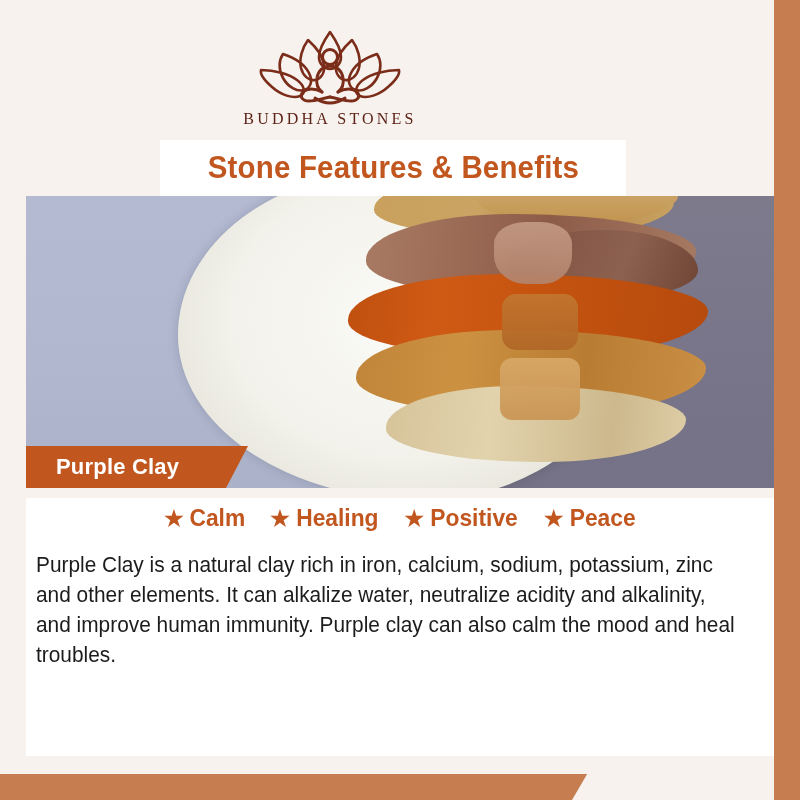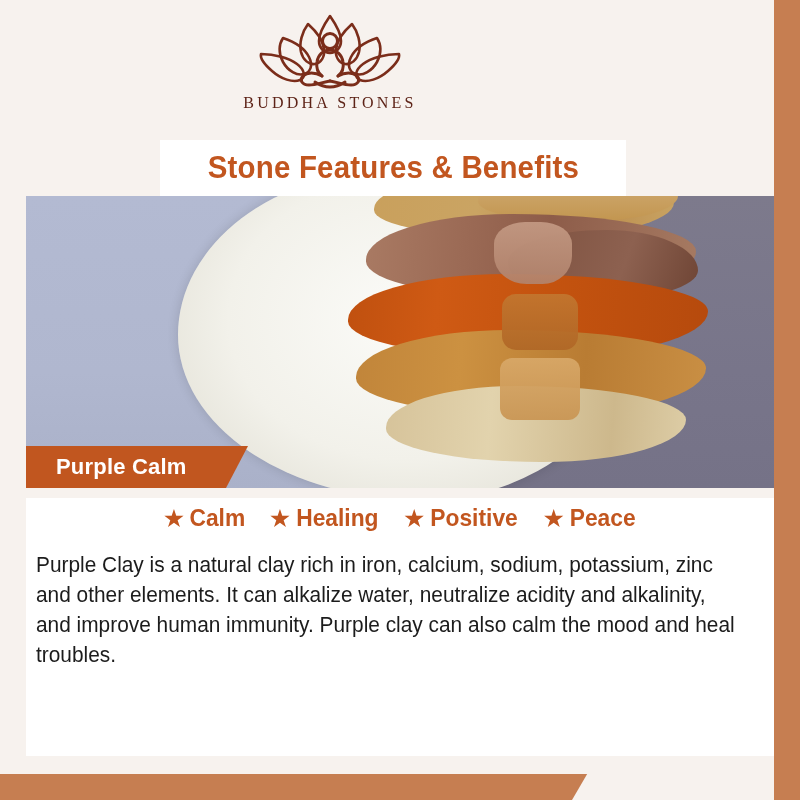--- a/index.html
+++ b/index.html
@@ -75,21 +75,21 @@
     position: absolute;
     top: 0;
     left: 0;
     width: 660px;
     height: 140px;
     z-index: 6;
     display: flex;
     flex-direction: column;
     align-items: center;
     justify-content: flex-start;
-    padding-top: 8px;
+    padding-top: 24px;
     box-sizing: border-box;
   }
   .logo-mark {
     width: 170px;
     height: 84px;
     display: block;
   }
   .logo-wordmark {
     font-family: "Liberation Serif", serif;
     font-size: 16px;
@@ -342,21 +342,21 @@
       <div class="powder p-orange"></div>
       <div class="powder p-ochre"></div>
       <div class="powder p-cream"></div>
       <div class="chip chip-1"></div>
       <div class="chip chip-2"></div>
       <div class="chip chip-3"></div>
     </div>
   </div>
 
   <div class="stone-label">
-    <div class="stone-label-text">Purple Calm</div>
+    <div class="stone-label-text">Purple Clay</div>
   </div>
 
   <div class="content-panel">
     <div class="content-topstrip"></div>
 
     <div class="benefits-row">
       <div class="benefit">
         <span class="benefit-star">★</span>
         <span class="benefit-label">Calm</span>
       </div>

